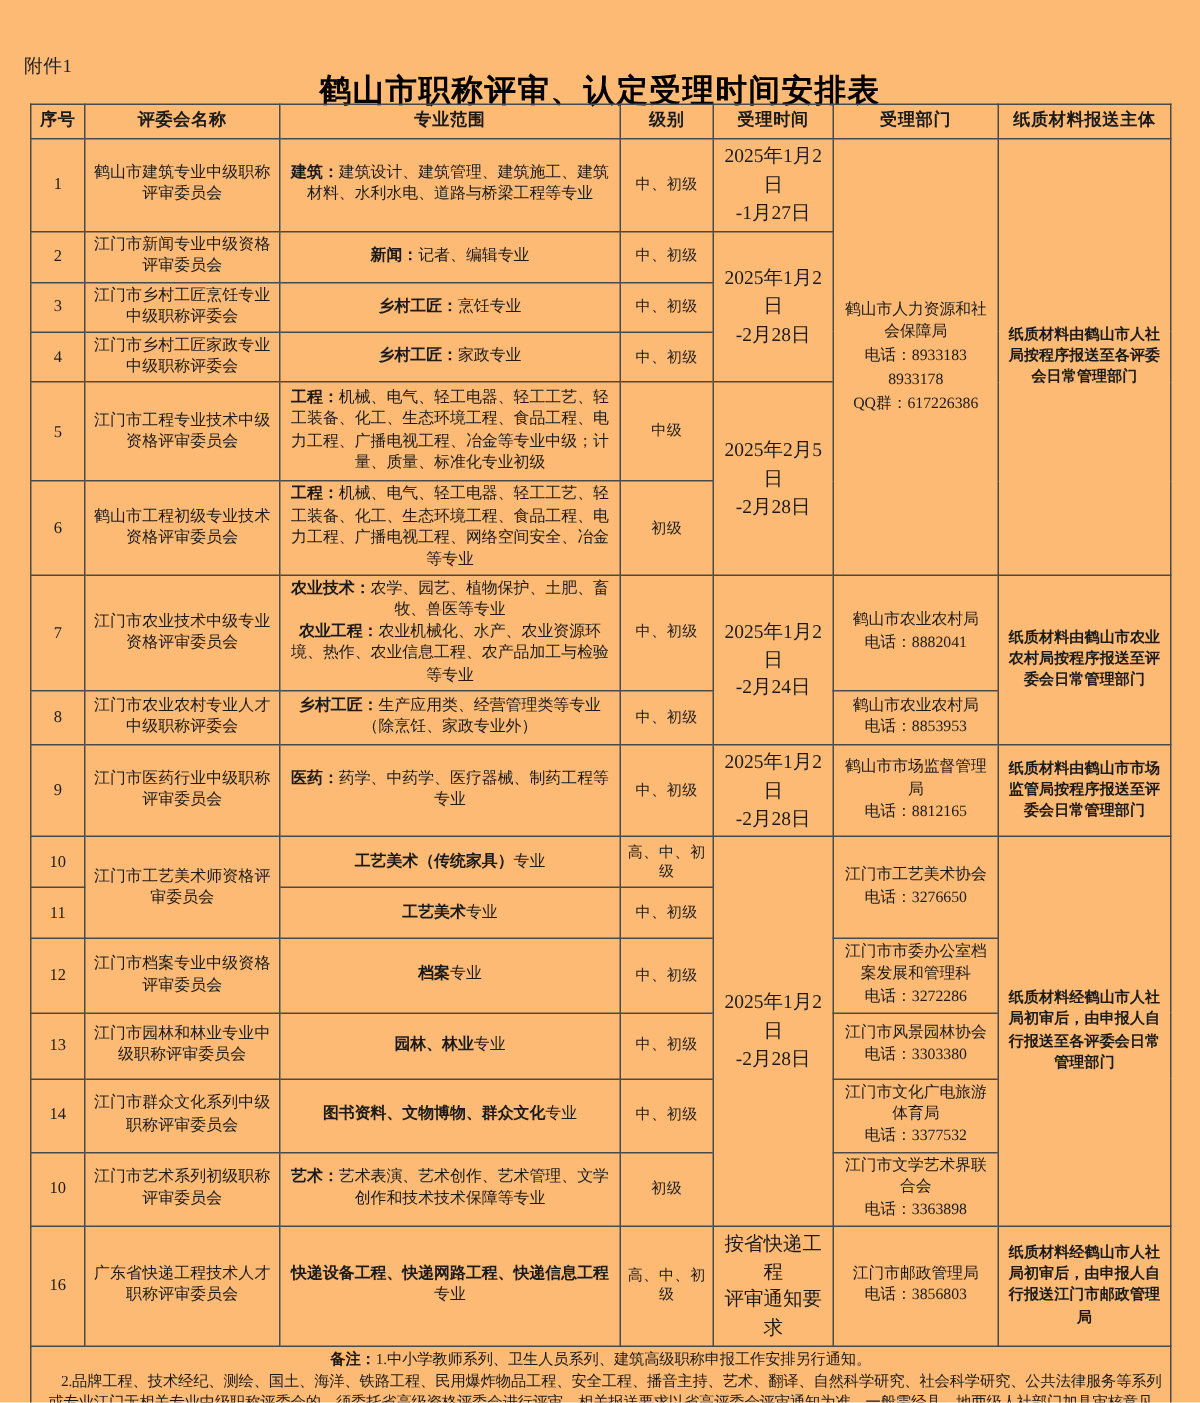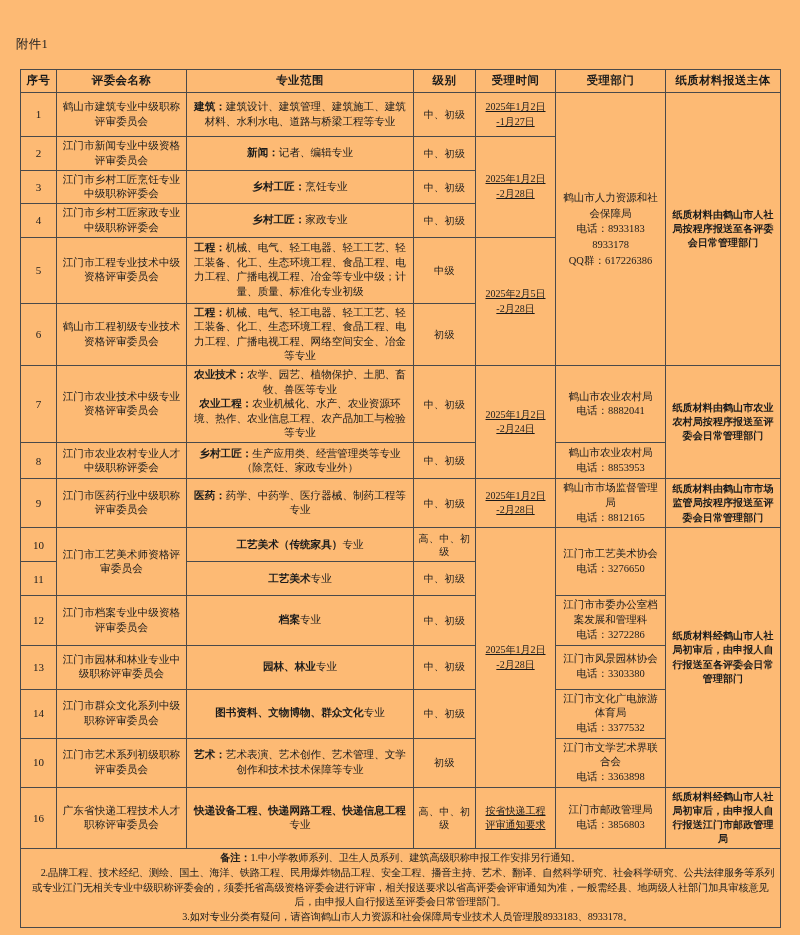--- a/index.html
+++ b/index.html
@@ -86,23 +86,22 @@
     margin-top: 43px;
   }
   td.scope b {
     font-weight: bold;
   }
   td.level {
     font-size: 10px;
     letter-spacing: 0.4px;
   }
   td.time {
-    font-size: 10px;
+    font-size: 13px;
     line-height: 1.45;
-    text-decoration: underline;
   }
   td.dept {
     font-size: 10.5px;
     line-height: 1.4;
   }
   td.subject {
     font-size: 10px;
     line-height: 1.42;
     font-weight: bold;
     letter-spacing: 0.1px;
@@ -129,20 +128,21 @@
   }
   td.notes b { font-weight: bold; }
 </style>
 </head>
 <body>
 
 <div class="page">
 
   <div class="attachment-label">附件1</div>
 
+  <div class="doc-title">鹤山市职称评审、认定受理时间安排表</div>
 
   <table class="main">
     <colgroup>
       <col style="width:36px">
       <col style="width:130px">
       <col style="width:227px">
       <col style="width:62px">
       <col style="width:80px">
       <col style="width:110px">
       <col style="width:115px">

